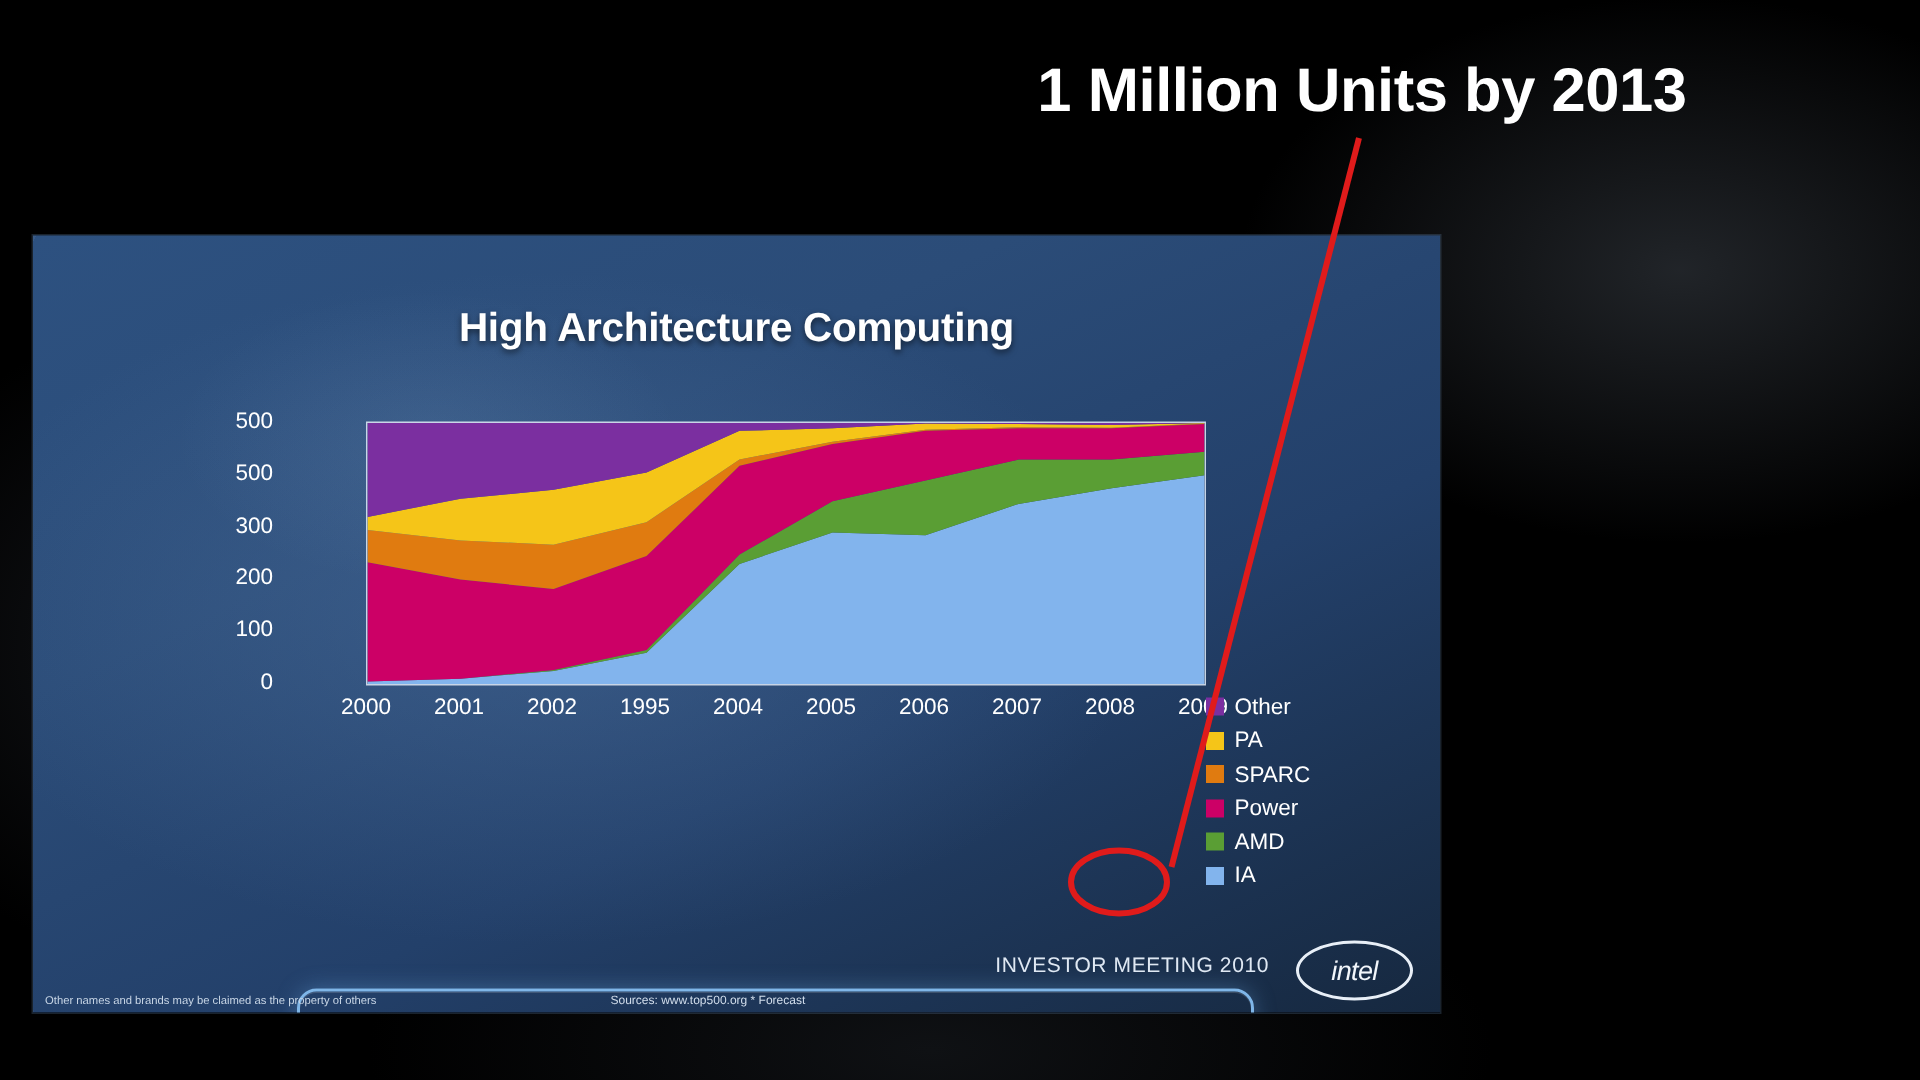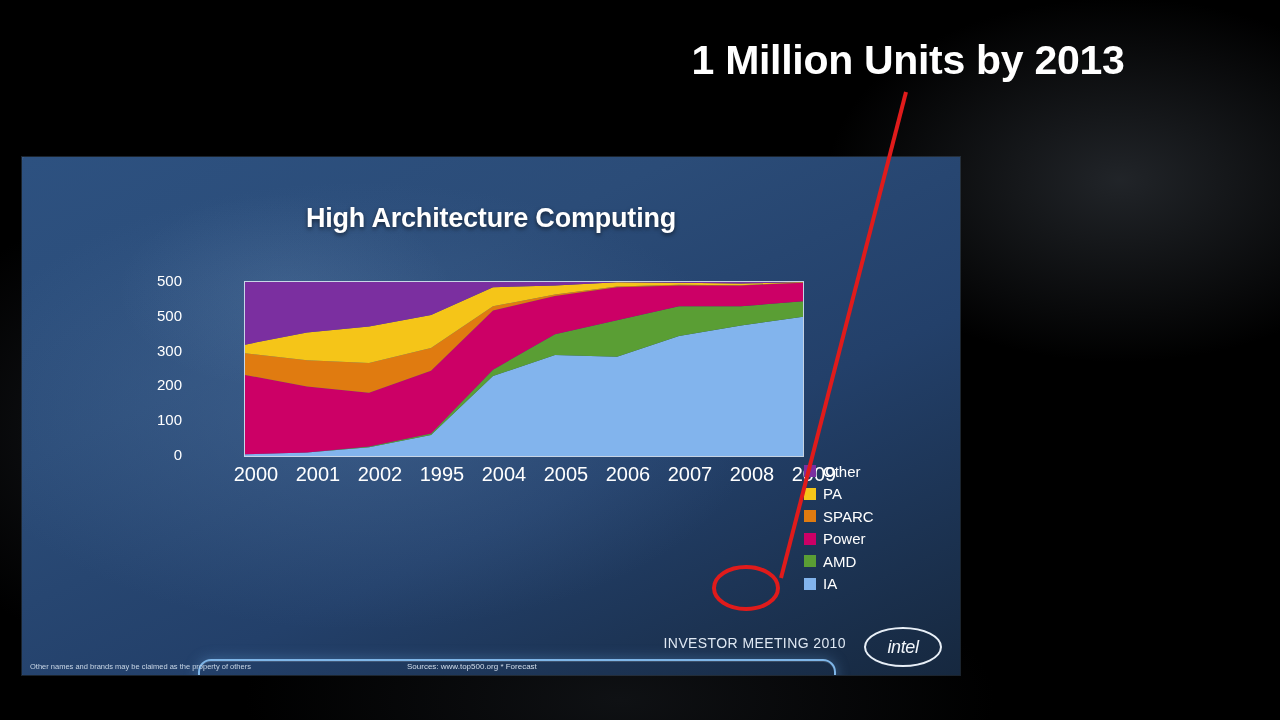--- a/index.html
+++ b/index.html
@@ -40,21 +40,21 @@
     color:#e8eef6;font-size:16.5px;text-shadow:0 1px 3px rgba(0,0,0,.5);}
 
   
   .chart-wrap{position:absolute;left:155px;top:118px;width:640px;height:190px;}
   .ytick{position:absolute;right:635px;width:60px;text-align:right;color:#fff;font-size:15px;
     transform:translateY(-9px);white-space:nowrap;}
   .plot{position:absolute;left:67px;top:6px;width:558px;height:174px;
     border:1px solid rgba(225,235,248,.85);background:rgba(255,255,255,.03);}
   .plot svg{display:block;width:100%;height:100%;}
   .xaxis{position:absolute;left:67px;top:188px;width:558px;height:24px;}
-  .xtick{position:absolute;color:#fff;font-size:20px;transform:translateX(-50%);white-space:nowrap;margin-left:12px;}
+  .xtick{position:absolute;color:#fff;font-size:15px;transform:translateX(-50%);white-space:nowrap;}
 
   .legend{position:absolute;left:782px;top:303px;}
   .legend-row{display:flex;align-items:center;height:22.5px;}
   .legend-swatch{width:12px;height:12px;margin-right:7px;flex:0 0 auto;}
   .legend-label{color:#fff;font-size:15px;white-space:nowrap;}
 
   
   .callout{position:absolute;left:176px;top:502px;width:634px;height:116px;
     border:2px solid #7fb6e8;border-radius:13px;
     background:linear-gradient(170deg,#2e5party 0,#2e5584 0%,#24456e 55%,#152a45 100%);

